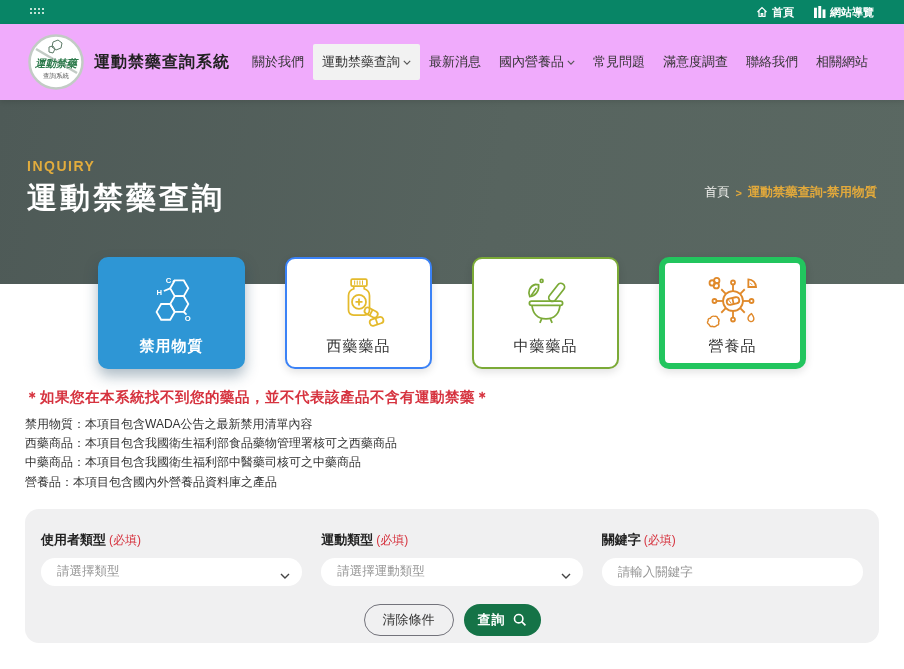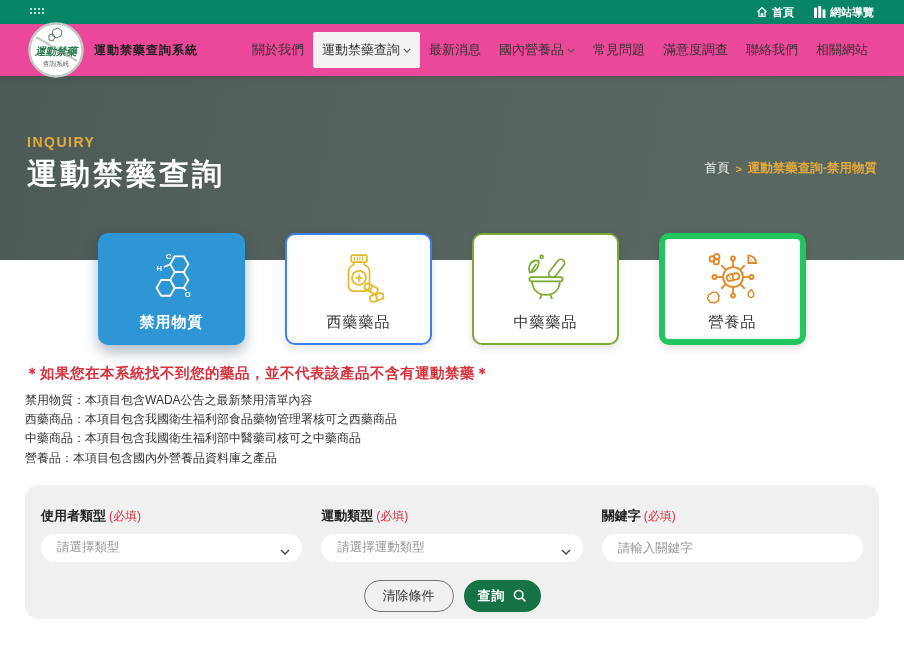--- a/index.html
+++ b/index.html
@@ -15,27 +15,27 @@
     padding:0 30px; justify-content:space-between;
   }
   .topbar-right { display:flex; gap:20px; align-items:center; }
   .toplink {
     display:flex; align-items:center; gap:4px; color:#fff; font-size:11px;
     font-weight:bold; cursor:pointer; text-decoration:none;
   }
 
   
   .header {
-    height:52px; background:#ec4899; display:flex; align-items:center;
+    height:76px; background:#f0abfc; display:flex; align-items:center;
     padding:0 27px; position:relative; z-index:6;
     box-shadow:0 2px 5px rgba(0,0,0,0.10);
     justify-content:space-between;
   }
   .logo { width:58px; height:58px; flex:0 0 auto; cursor:pointer; }
-  .site-title { font-size:12px; font-weight:bold; color:#222; margin-left:9px; letter-spacing:1px; cursor:pointer; }
+  .site-title { font-size:16px; font-weight:bold; color:#222; margin-left:9px; letter-spacing:1px; cursor:pointer; }
   .nav { margin-left:auto; display:flex; align-items:center; }
   .nav-item {
     font-size:13px; color:#333; padding:9px 9px; cursor:pointer; white-space:nowrap;
     display:flex; align-items:center; gap:3px; border-radius:2px;
   }
   .nav-item.active { background:#f2f2f2; }
 
   
   .hero {
     height:184px; position:relative; color:#fff;

